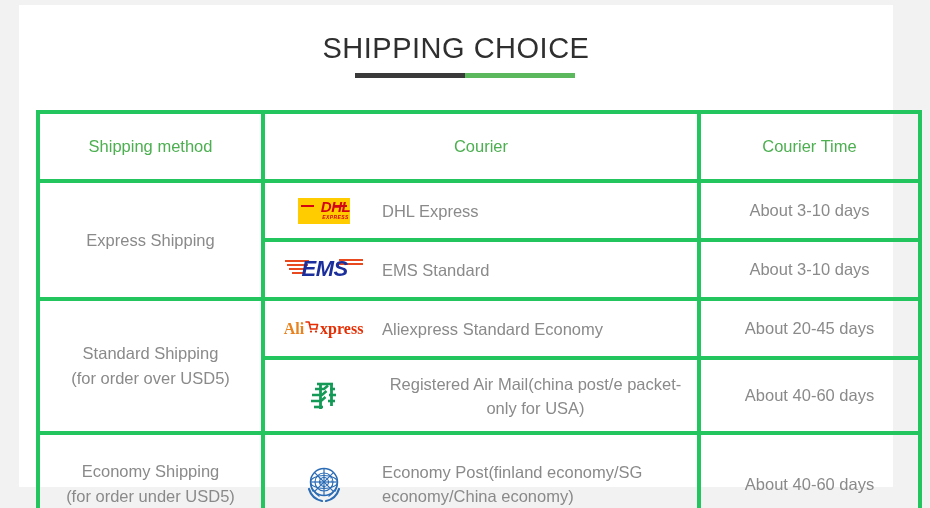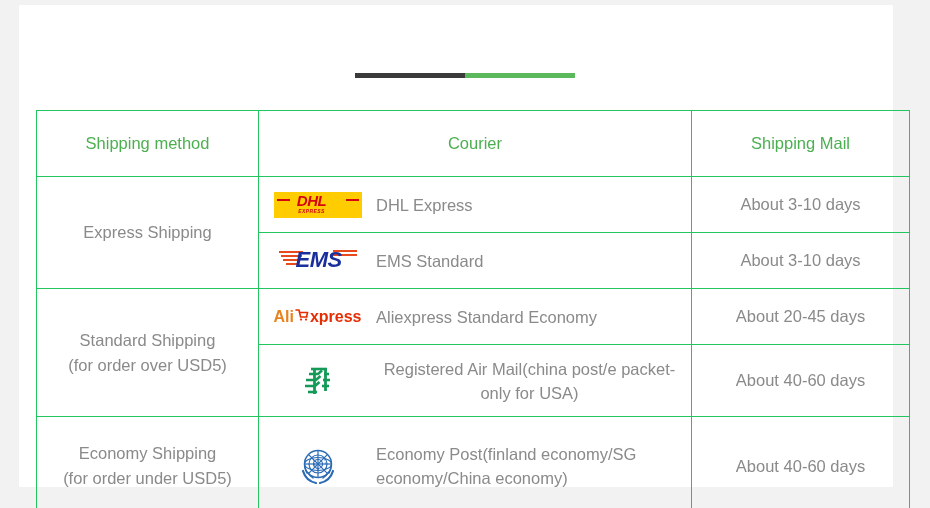--- a/index.html
+++ b/index.html
@@ -62,21 +62,21 @@
 
   table.shipping {
     position: absolute;
     left: 17px;
     top: 105px;
     width: 856px;
     border-collapse: collapse;
     table-layout: fixed;
   }
   table.shipping td {
-    border: 1px solid #22c55e;
+    border: 4px solid #22c55e;
     color: #8a8a8a;
     font-size: 16.5px;
     font-family: "Liberation Sans", sans-serif;
     font-weight: normal;
     vertical-align: middle;
   }
   td.col-method {
     width: 213px;
     text-align: center;
     padding: 6px 4px;
@@ -118,21 +118,20 @@
   }
 
   
   .logo-dhl {
     width: 52px;
     height: 26px;
     background: #ffcc00;
     position: relative;
     display: block;
     overflow: hidden;
-    padding-left: 36px;
   }
   .logo-dhl .dhl-text {
     position: absolute;
     left: 0;
     top: 0px;
     width: 76px;
     text-align: center;
     font-family: "Liberation Sans", sans-serif;
     font-style: italic;
     font-weight: bold;
@@ -203,21 +202,21 @@
   .logo-ems .stripes-l i:nth-child(2) { width: 21px; margin-left: 2px; }
   .logo-ems .stripes-l i:nth-child(3) { width: 17px; margin-left: 4px; }
   .logo-ems .stripes-l i:nth-child(4) { width: 12px; margin-left: 7px; }
   .logo-ems .stripes-r i:nth-child(1) { width: 24px; }
   .logo-ems .stripes-r i:nth-child(2) { width: 24px; }
 
   
   .logo-ali {
     display: flex;
     align-items: center;
-    font-family: Liberation Sans, sans-serif;
+    font-family: Liberation Serif, serif;
     font-weight: bold;
     font-size: 16px;
     line-height: 18px;
     height: 22px;
   }
   .logo-ali .ali-a { color: #e8821e; }
   .logo-ali .ali-x { color: #e62e04; text-align: right; }
   .logo-ali .cart {
     margin: 0 1px;
     display: inline-block;
@@ -236,31 +235,34 @@
     height: 48px;
     display: block;
   }
 </style>
 </head>
 <body>
 
 <div class="page">
   <div class="card">
 
+    <div class="title-wrap">
+      <h1 class="title">SHIPPING CHOICE</h1>
+    </div>
     <div class="title-rule">
       <span class="seg-dark"></span>
       <span class="seg-green"></span>
     </div>
 
     <table class="shipping">
       <thead>
         <tr>
           <td class="col-method">Shipping method</td>
           <td class="col-courier" style="">Courier</td>
-          <td class="col-time">Shipping Mail</td>
+          <td class="col-time">Courier Time</td>
         </tr>
       </thead>
       <tbody>
 
         <tr>
           <td class="col-method" rowspan="2">
             <div>Express Shipping</div>
           </td>
           <td class="col-courier">
             <div class="courier-cell">

